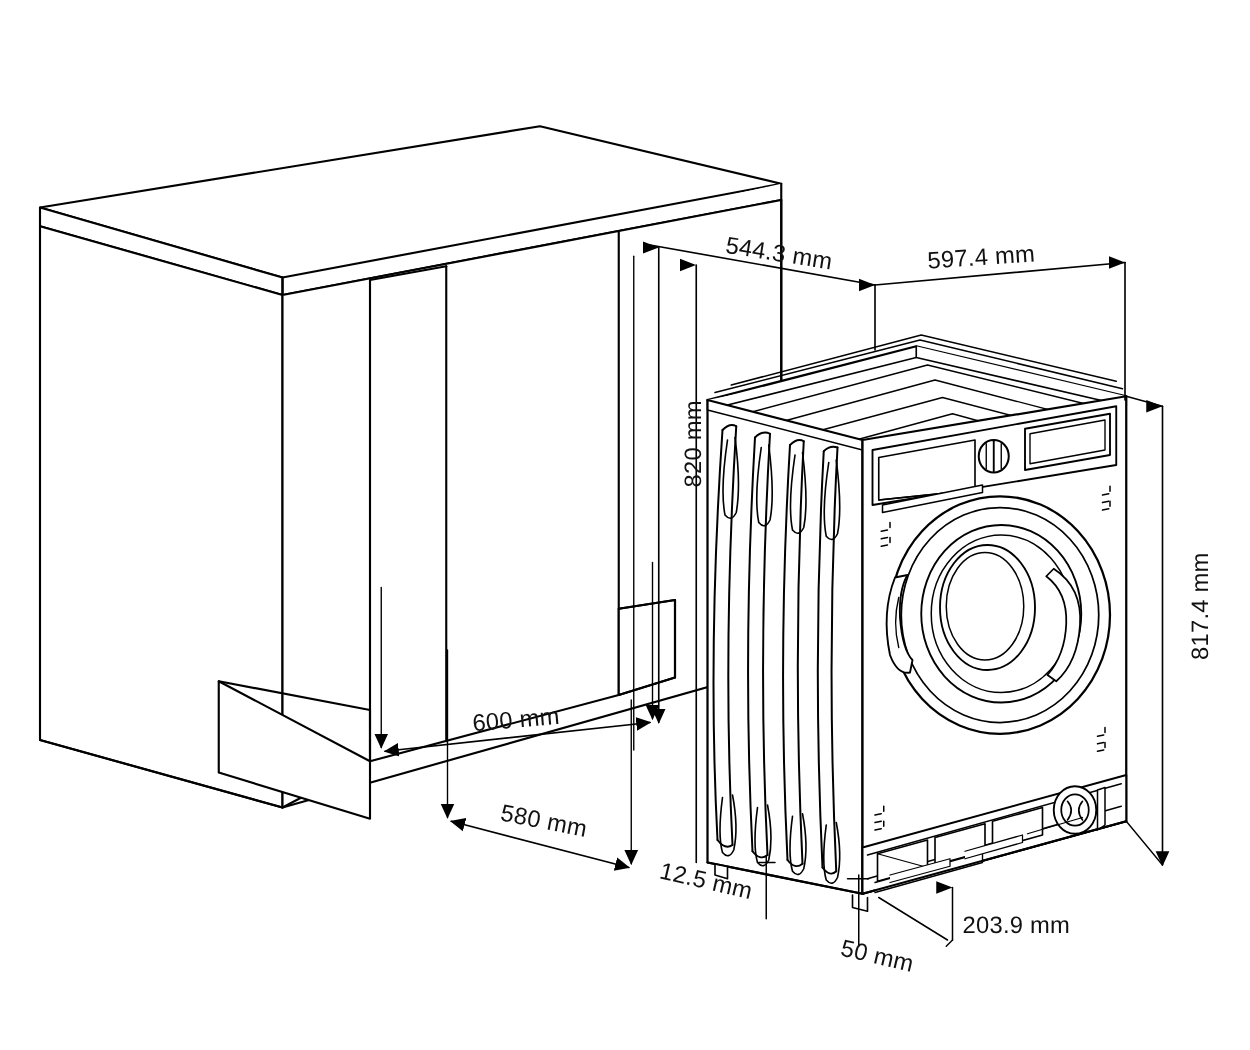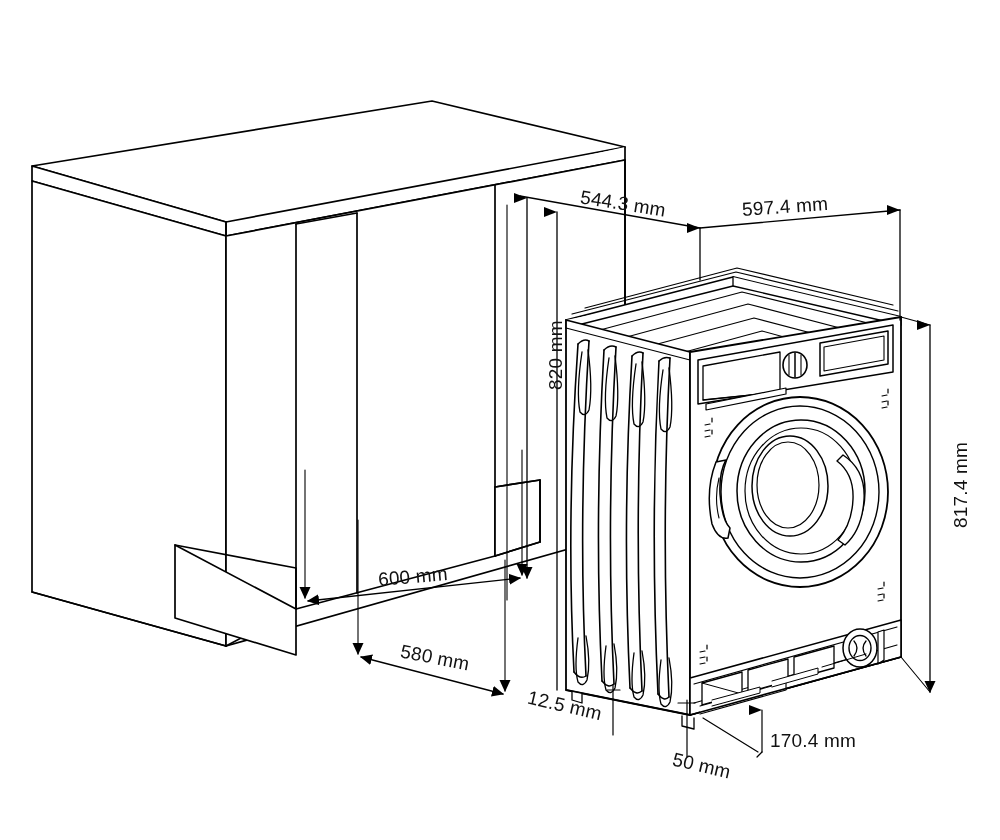--- a/index.html
+++ b/index.html
@@ -242,15 +242,15 @@
   <div class="dim-label vertical-label" style="left:950px;top:528px;transform:rotate(-90deg);">817.4 mm</div>
 
   <div class="dim-label" style="left:378px;top:566px;transform:rotate(-5deg);">600 mm</div>
 
   <div class="dim-label" style="left:400px;top:647px;transform:rotate(11deg);">580 mm</div>
 
   <div class="dim-label" style="left:527px;top:695px;transform:rotate(13deg);">12.5 mm</div>
 
   <div class="dim-label" style="left:672px;top:755px;transform:rotate(13deg);">50 mm</div>
 
-  <div class="dim-label" style="left:770px;top:730px;">170.4 mm</div>
+  <div class="dim-label" style="left:770px;top:730px;">203.9 mm</div>
 
 </div>
 
 </body></html>

